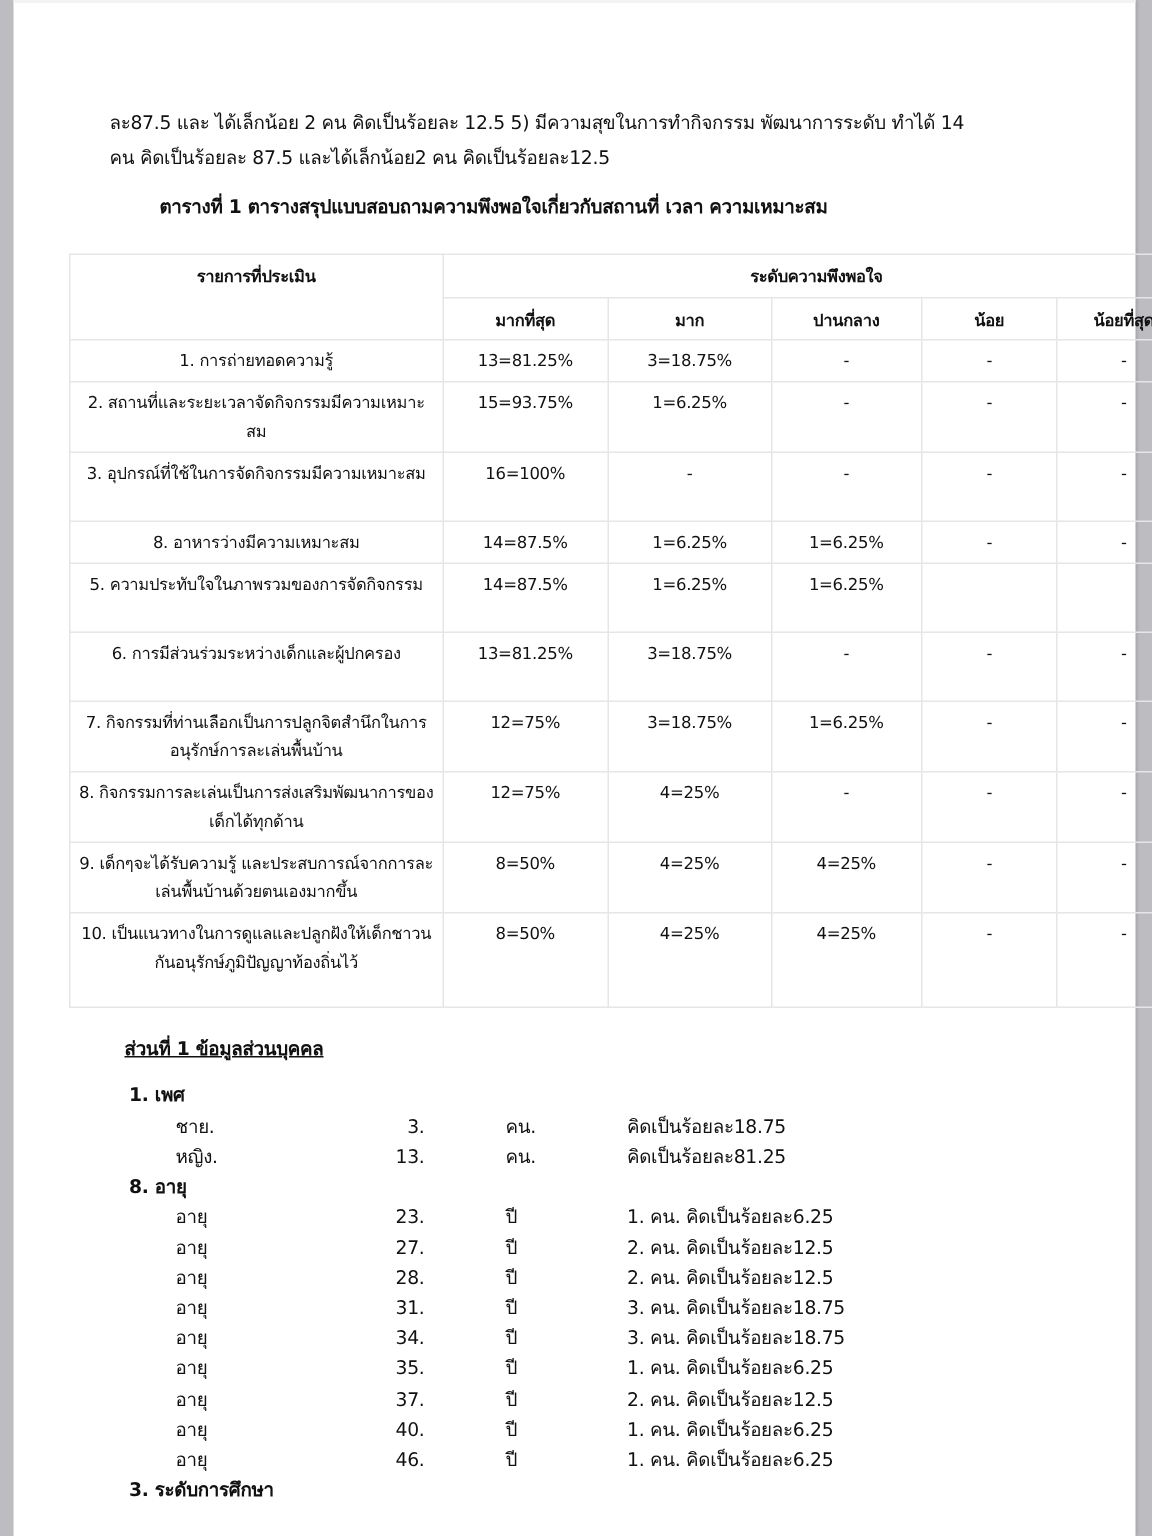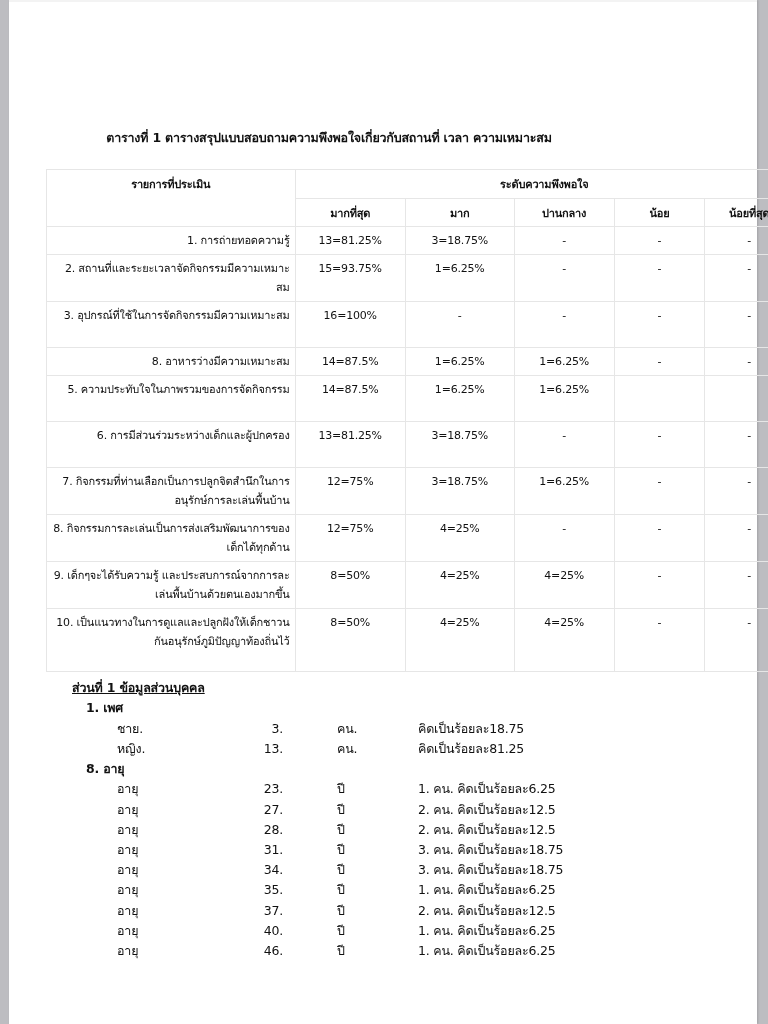--- a/index.html
+++ b/index.html
@@ -67,21 +67,21 @@
     font-weight: bold;
     text-align: center;
     padding: 5px 4px 3px;
     height: 19px;
   }
   table.eval td {
     padding: 4px 5px 4px 5px;
     text-align: center;
   }
   table.eval td.item {
-    text-align: right;
+    text-align: center;
     padding-left: 5px;
     width: 208px;
   }
   table.eval col.c-item { width: 218px; }
   table.eval col.c1 { width: 97px; }
   table.eval col.c2 { width: 96px; }
   table.eval col.c3 { width: 88px; }
   table.eval col.c4 { width: 80px; }
   table.eval col.c5 { width: 78px; }
   tr.h1 th { height: 20px; }
@@ -93,21 +93,21 @@
     position: absolute;
     left: 72px;
     top: 678px;
     font-size: 12.5px;
     letter-spacing: -0.2px;
   }
   .section-title {
     font-weight: bold;
     text-decoration: underline;
     line-height: 20px;
-    margin: 0;
+    margin: 11px;
   }
   .subhead {
     font-weight: bold;
     margin-left: 14px;
     line-height: 20.5px;
   }
   .row {
     display: flex;
     line-height: 20.2px;
     margin-left: 45px;
@@ -119,20 +119,22 @@
   .row .c-text { white-space: nowrap; }
 </style>
 </head>
 <body>
 
 <div class="page">
   <div class="page-top-edge"></div>
 </div>
 
 <div class="intro">
+  <p>ละ87.5 และ ได้เล็กน้อย 2 คน คิดเป็นร้อยละ 12.5 5) มีความสุขในการทำกิจกรรม พัฒนาการระดับ ทำได้ 14</p>
+  <p>คน คิดเป็นร้อยละ 87.5 และได้เล็กน้อย2 คน คิดเป็นร้อยละ12.5</p>
 </div>
 
 <div class="table-caption">ตารางที่ 1 ตารางสรุปแบบสอบถามความพึงพอใจเกี่ยวกับสถานที่ เวลา ความเหมาะสม</div>
 
 <table class="eval">
   <colgroup>
     <col class="c-item">
       <col class="c1">
       <col class="c2">
       <col class="c3">
@@ -302,13 +304,14 @@
     <span class="c-unit">ปี</span>
     <span class="c-text">1. คน. คิดเป็นร้อยละ6.25</span>
   </div>
   <div class="row">
     <span class="c-label">อายุ</span>
     <span class="c-num">46.</span>
     <span class="c-unit">ปี</span>
     <span class="c-text">1. คน. คิดเป็นร้อยละ6.25</span>
   </div>
 
+  <div class="subhead">3. ระดับการศึกษา</div>
 </div>
 
 </body></html>

